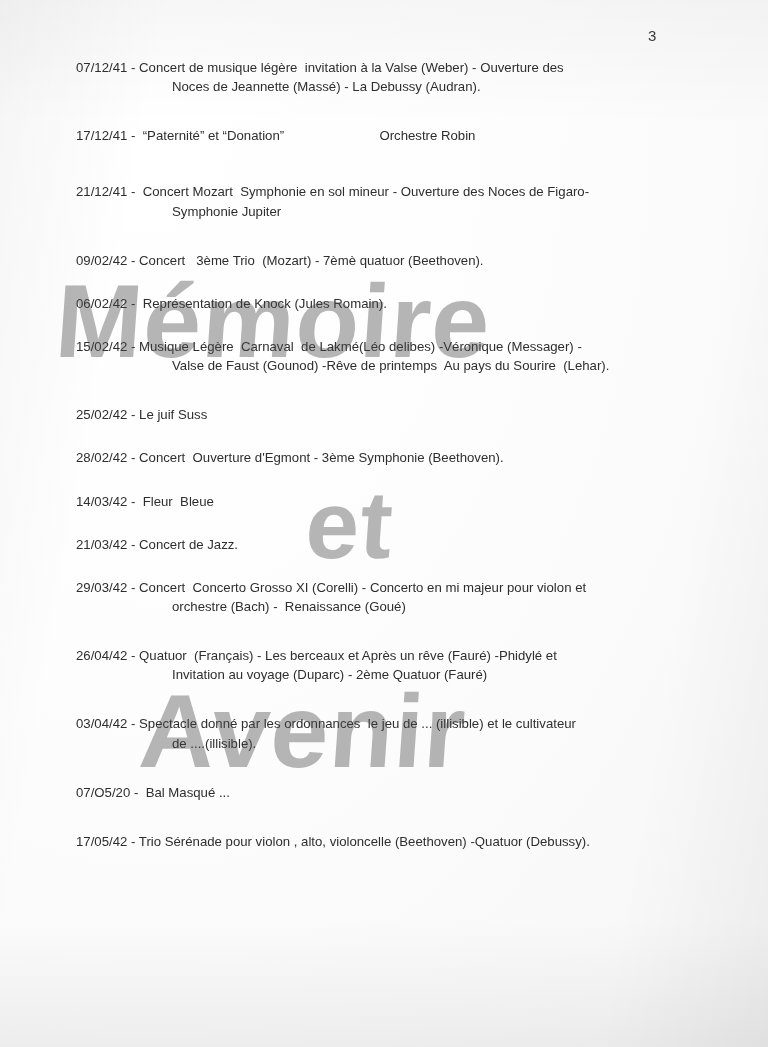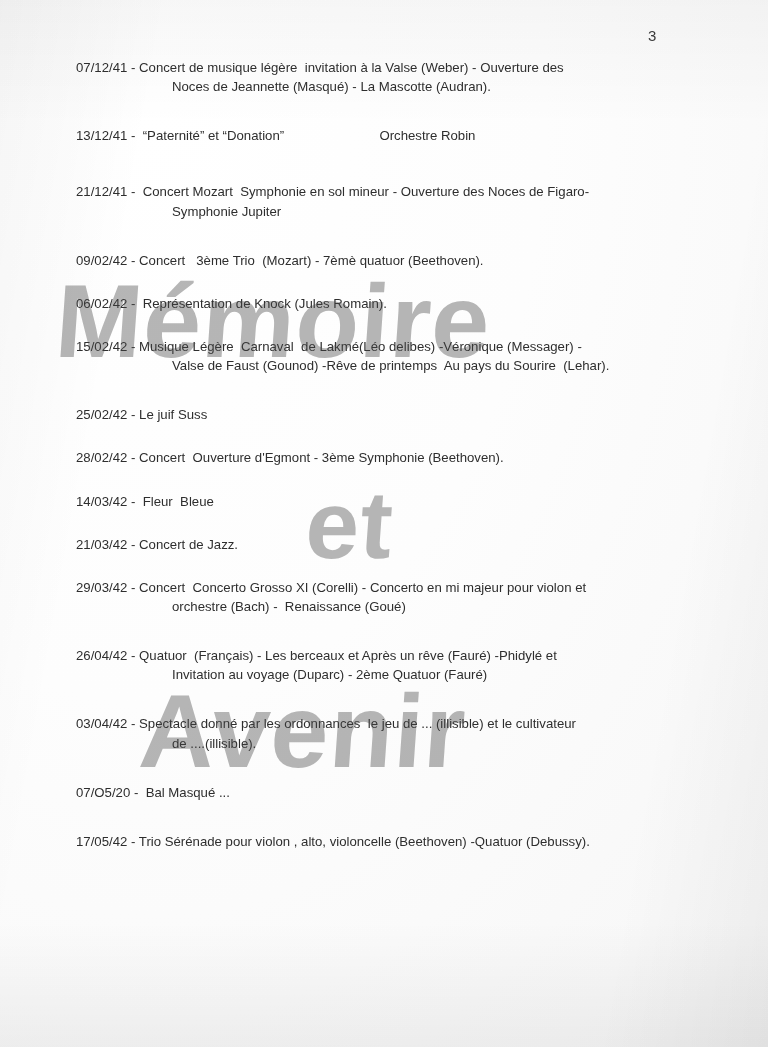--- a/index.html
+++ b/index.html
@@ -99,25 +99,25 @@
 <div id="page">
 
   <div id="paper-shade"></div>
 
   <div id="page-number">3</div>
 
   <div id="content">
 
     <div class="entry gap-lg">
       <span class="line1">07/12/41 - Concert de musique légère  invitation à la Valse (Weber) - Ouverture des</span>
-      <span class="line2">Noces de Jeannette (Masqué) - La Mascotte (Audran).</span>
+      <span class="line2">Noces de Jeannette (Massé) - La Debussy (Audran).</span>
     </div>
 
     <div class="entry gap-xl">
-      <span class="line1">13/12/41 -  “Paternité” et “Donation”                          Orchestre Robin</span>
+      <span class="line1">17/12/41 -  “Paternité” et “Donation”                          Orchestre Robin</span>
     </div>
 
     <div class="entry gap-lg">
       <span class="line1">21/12/41 -  Concert Mozart  Symphonie en sol mineur - Ouverture des Noces de Figaro-</span>
       <span class="line2">Symphonie Jupiter</span>
     </div>
 
     <div class="entry gap-md">
       <span class="line1">09/02/42 - Concert   3ème Trio  (Mozart) - 7èmè quatuor (Beethoven).</span>
     </div>

